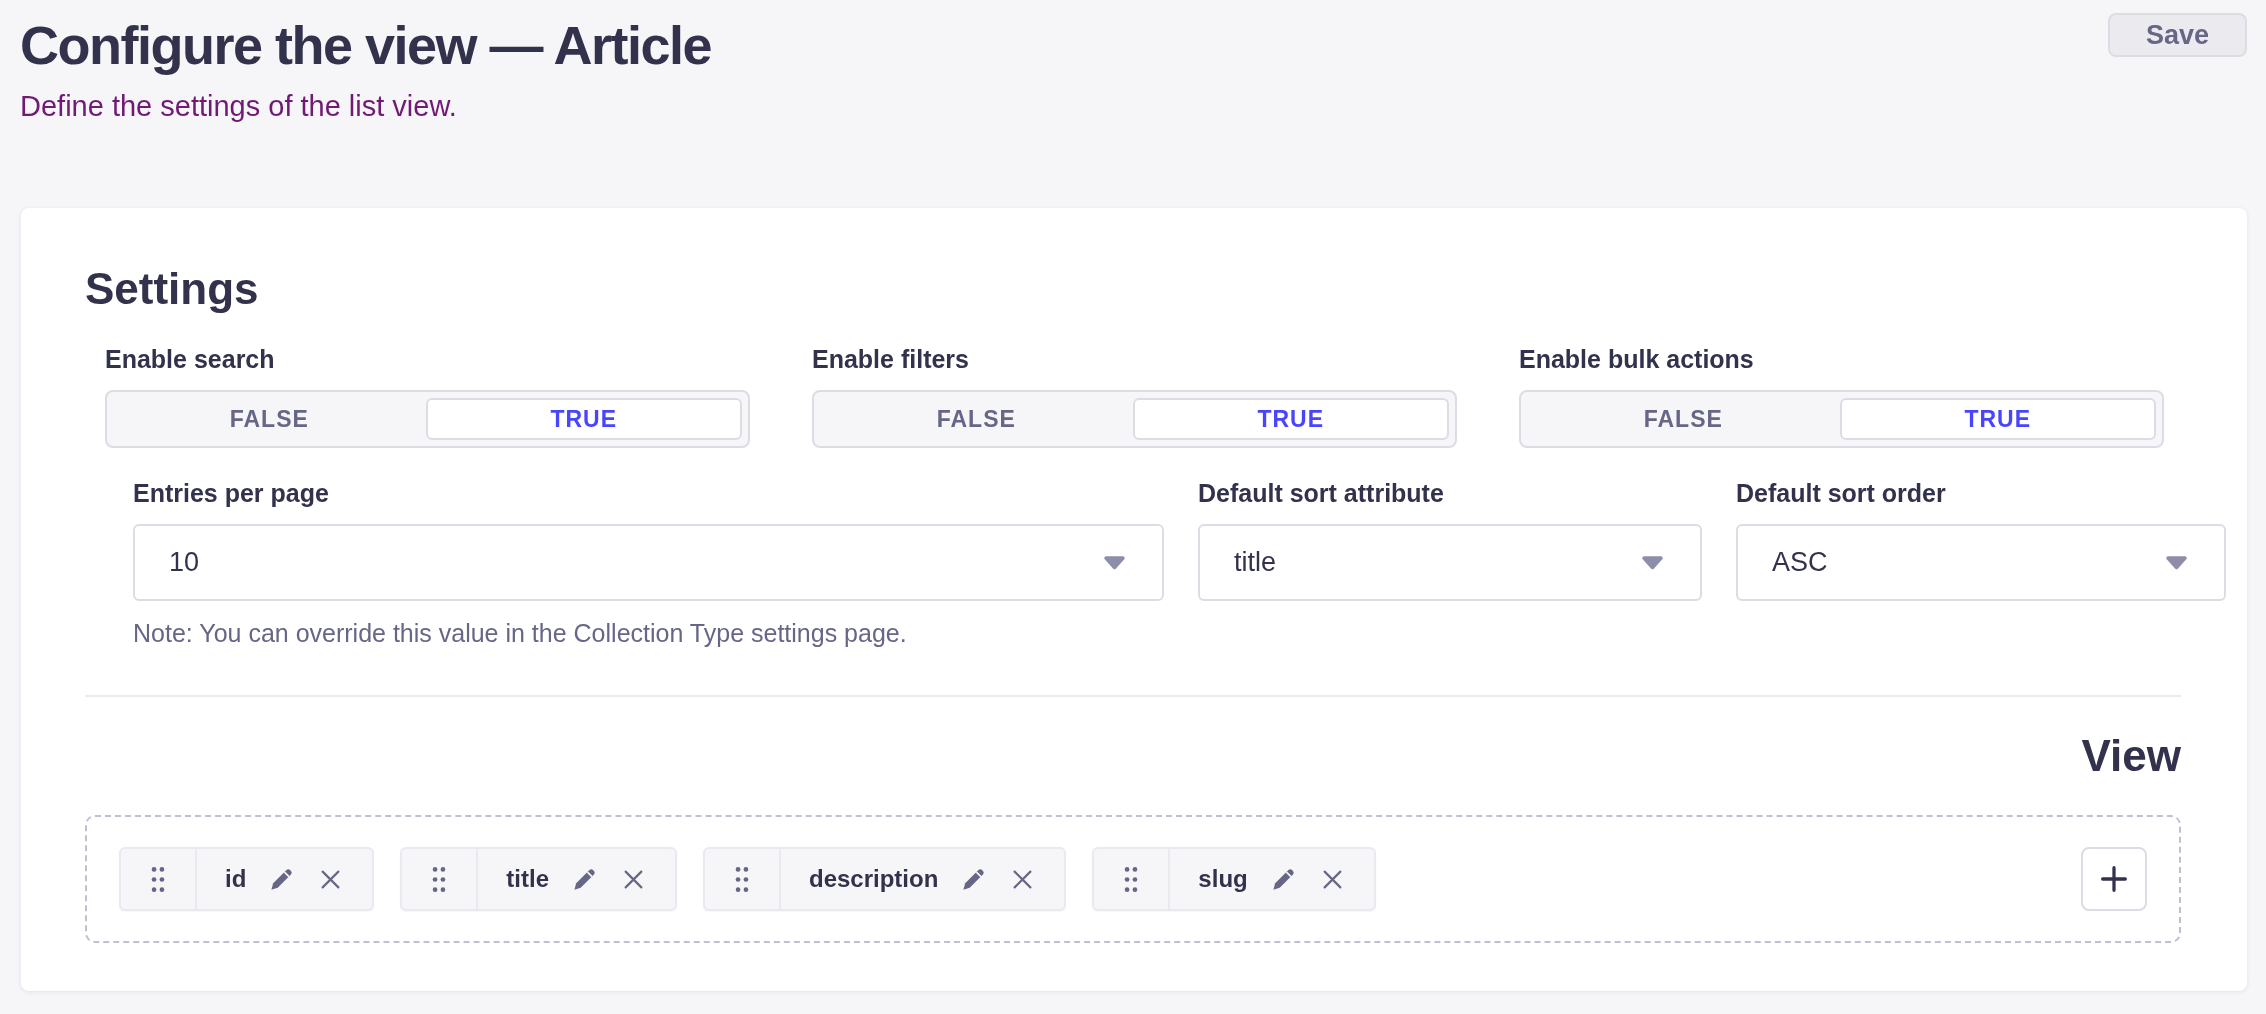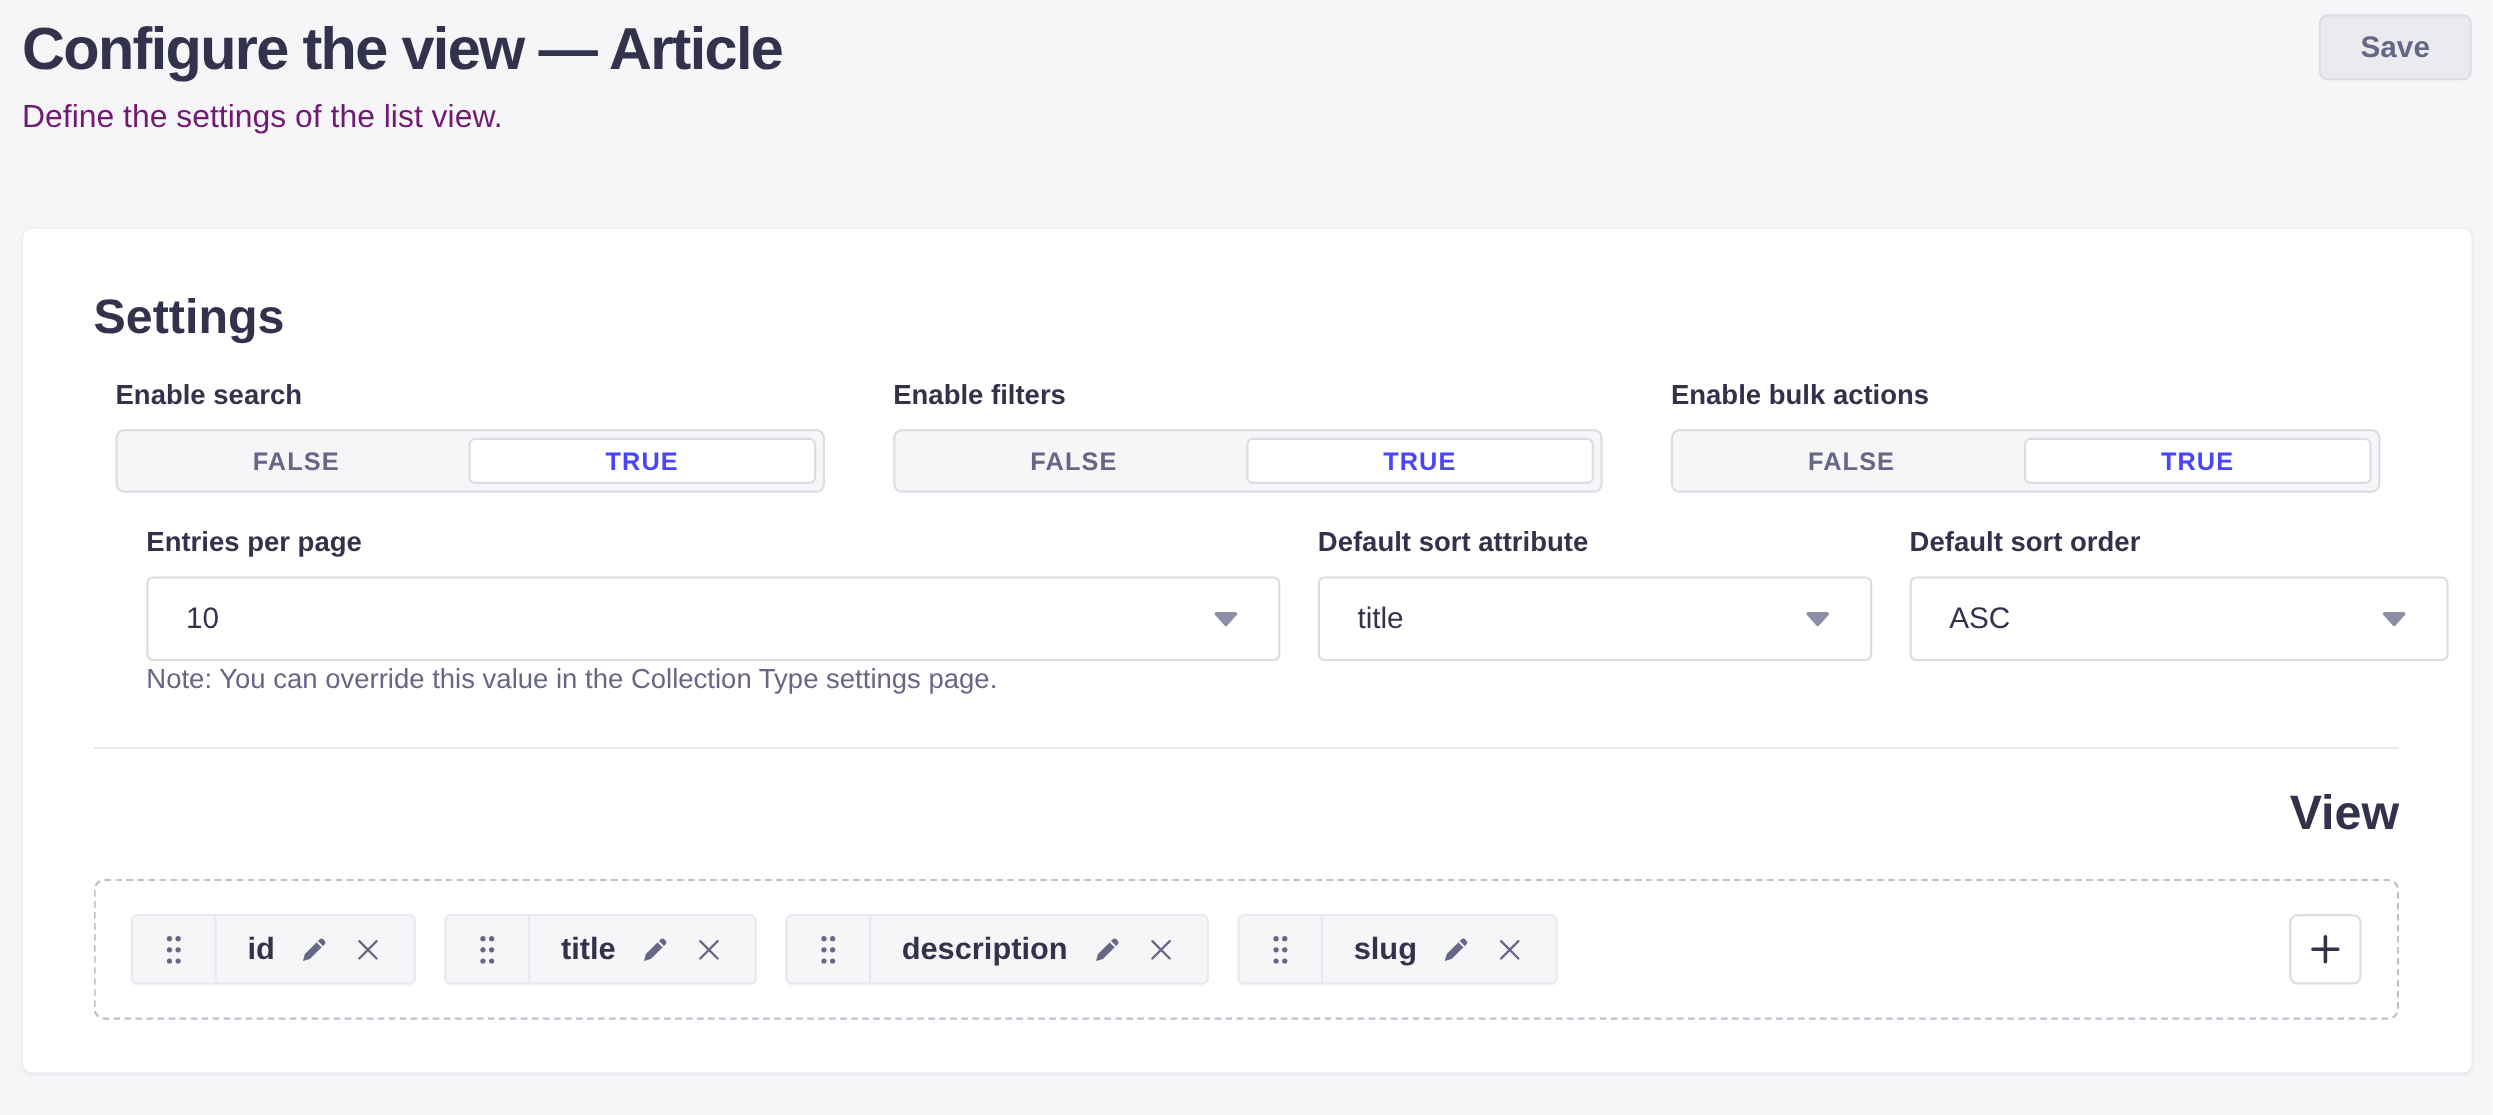--- a/index.html
+++ b/index.html
@@ -27,21 +27,21 @@
     margin-top: 10px;
     font-size: 29px;
     line-height: 36px;
     font-weight: 400;
     color: #701a75;
   }
   .save-btn {
     position: absolute;
     top: 13px;
     right: 19px;
-    height: 60px;
+    height: 44px;
     padding: 0 36px;
     background: #EAEAEF;
     border: 2px solid #DCDCE4;
     border-radius: 8px;
     font-family: "Liberation Sans", sans-serif;
     font-size: 27px;
     font-weight: 600;
     color: #666687;
     cursor: default;
   }
@@ -126,20 +126,21 @@
     justify-content: space-between;
     padding: 0 36px 0 34px;
     cursor: pointer;
   }
   .select-value {
     font-size: 27px;
     color: #32324D;
   }
   .caret { flex: 0 0 auto; margin-left: 16px; }
   .note-text {
+    margin-top: 16px;
     font-size: 25px;
     line-height: 32px;
     color: #666687;
   }
 
   .divider {
     margin-top: 46px;
     border: none;
     border-top: 2px solid #EAEAEF;
   }
@@ -173,21 +174,21 @@
     border-right: 2px solid #E9E9F1;
     cursor: grab;
   }
   .chip-body {
     display: flex;
     align-items: center;
     gap: 22px;
     padding: 0 28px;
   }
   .chip-name {
-    font-size: 28px;
+    font-size: 24px;
     font-weight: 700;
     color: #32324D;
   }
   .icon-btn {
     background: none;
     border: none;
     padding: 0;
     display: flex;
     align-items: center;
     cursor: pointer;

